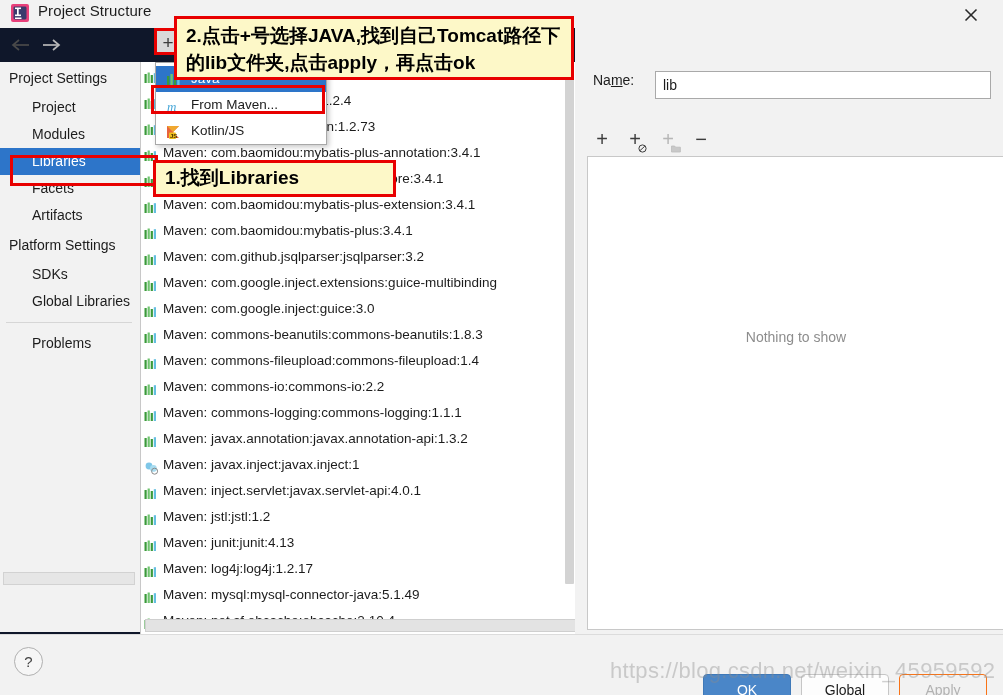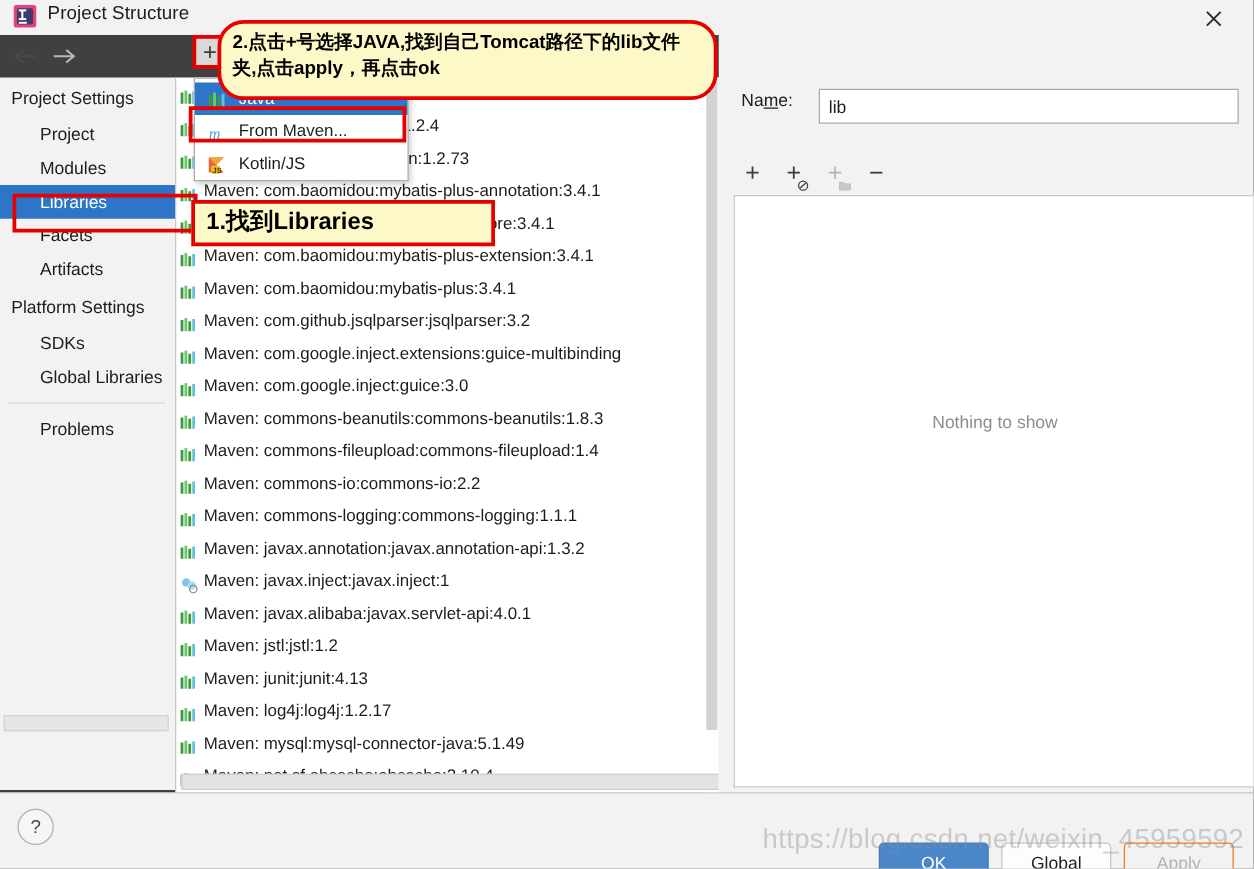--- a/index.html
+++ b/index.html
@@ -8,21 +8,21 @@
     overflow: hidden;
     background: #f2f2f2;
     font-family: "Liberation Sans", sans-serif;
     font-size: 13.5px;
     color: #1c1c1c;
     -webkit-font-smoothing: antialiased;
   }
   #app {
     position: relative;
     width: 1003px; height: 695px;
-    background: #404040;
+    background: #0f172a;
     overflow: hidden;
   }
 
   
   .titlebar {
     position: absolute; left: 0; top: 0; width: 1003px; height: 28px;
     background: #f2f2f2;
   }
   .title-icon {
     position: absolute; left: 10px; top: 3px; width: 20px; height: 20px;
@@ -260,22 +260,21 @@
     border: 3px solid #e80000;
     box-sizing: border-box;
     z-index: 70;
     color: #000;
     font-weight: bold;
     padding: 4px 9px;
     line-height: 1.42;
   }
   #callout-step2 {
     left: 174px; top: 16px; width: 400px; height: 64px;
-    font-size: 15px;
-    border-radius: 21px;
+    font-size: 19px;
   }
   #callout-step1 {
     left: 153px; top: 160px; width: 243px; height: 37px;
     font-size: 19px;
     display: flex; align-items: center;
   }
   #redbox-plus { left: 154px; top: 28px; width: 28px; height: 27px; }
   #redbox-libraries { left: 10px; top: 155px; width: 148px; height: 31px; }
   #redbox-java { left: 151px; top: 85px; width: 174px; height: 29px; }
 
@@ -447,21 +446,21 @@
         <div class="lib-row"><span class="lib-icon"><svg width="15" height="14" viewBox="0 0 15 14">
               <circle cx="5" cy="5" r="3.4" fill="#7fc7e8"></circle>
               <circle cx="9.4" cy="7.4" r="3.4" fill="#a8dcf0"></circle>
               <circle cx="10.6" cy="10.2" r="3" fill="none" stroke="#8a8a8a" stroke-width="1"></circle>
             </svg></span><span>Maven: javax.inject:javax.inject:1</span></div>
         <div class="lib-row"><span class="lib-icon"><svg width="15" height="14" viewBox="0 0 15 14">
               <rect x="0.5" y="3" width="2.2" height="9" fill="#3b9a3b"></rect>
               <rect x="3.6" y="1.5" width="2.2" height="10.5" fill="#6ec46e"></rect>
               <rect x="6.7" y="4" width="2.2" height="8" fill="#3b9a3b"></rect>
               <rect x="9.8" y="2.2" width="2.2" height="9.8" fill="#63bfe0"></rect>
-            </svg></span><span>Maven: javax.alibaba:javax.servlet-api:4.0.1</span></div>
+            </svg></span><span>Maven: inject.servlet:javax.servlet-api:4.0.1</span></div>
         <div class="lib-row"><span class="lib-icon"><svg width="15" height="14" viewBox="0 0 15 14">
               <rect x="0.5" y="3" width="2.2" height="9" fill="#3b9a3b"></rect>
               <rect x="3.6" y="1.5" width="2.2" height="10.5" fill="#6ec46e"></rect>
               <rect x="6.7" y="4" width="2.2" height="8" fill="#3b9a3b"></rect>
               <rect x="9.8" y="2.2" width="2.2" height="9.8" fill="#63bfe0"></rect>
             </svg></span><span>Maven: jstl:jstl:1.2</span></div>
         <div class="lib-row"><span class="lib-icon"><svg width="15" height="14" viewBox="0 0 15 14">
               <rect x="0.5" y="3" width="2.2" height="9" fill="#3b9a3b"></rect>
               <rect x="3.6" y="1.5" width="2.2" height="10.5" fill="#6ec46e"></rect>
               <rect x="6.7" y="4" width="2.2" height="8" fill="#3b9a3b"></rect>

